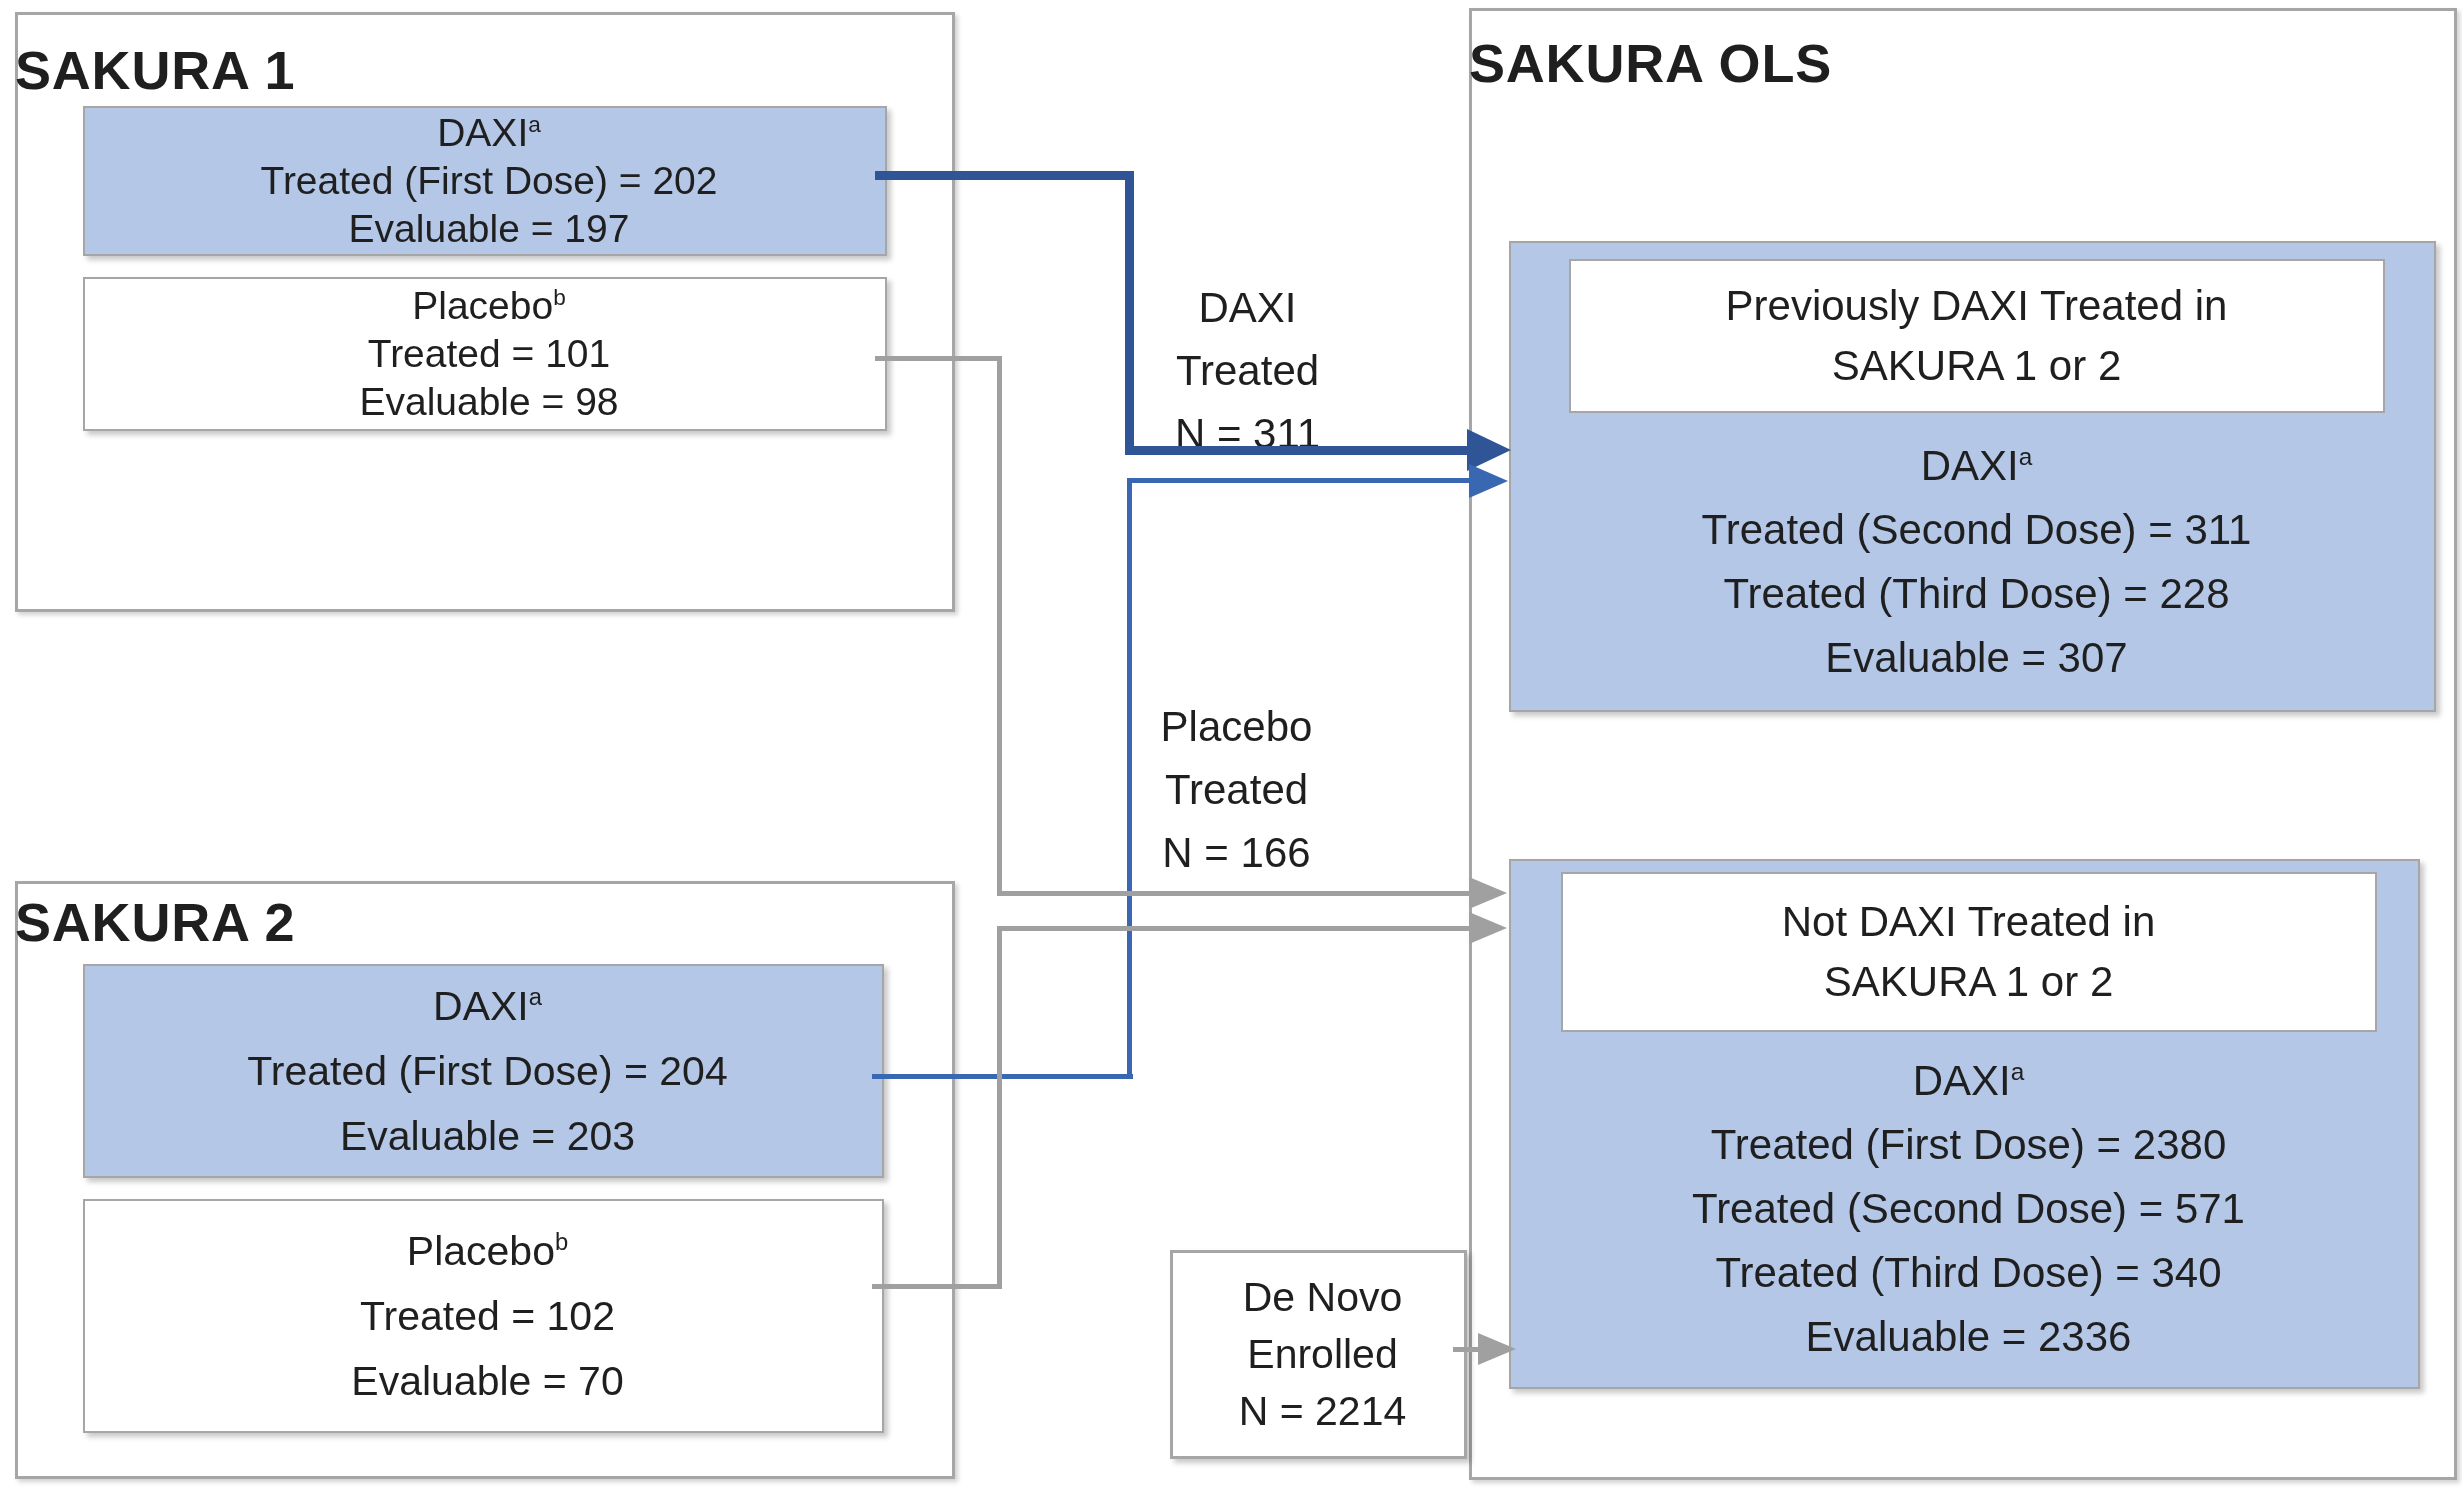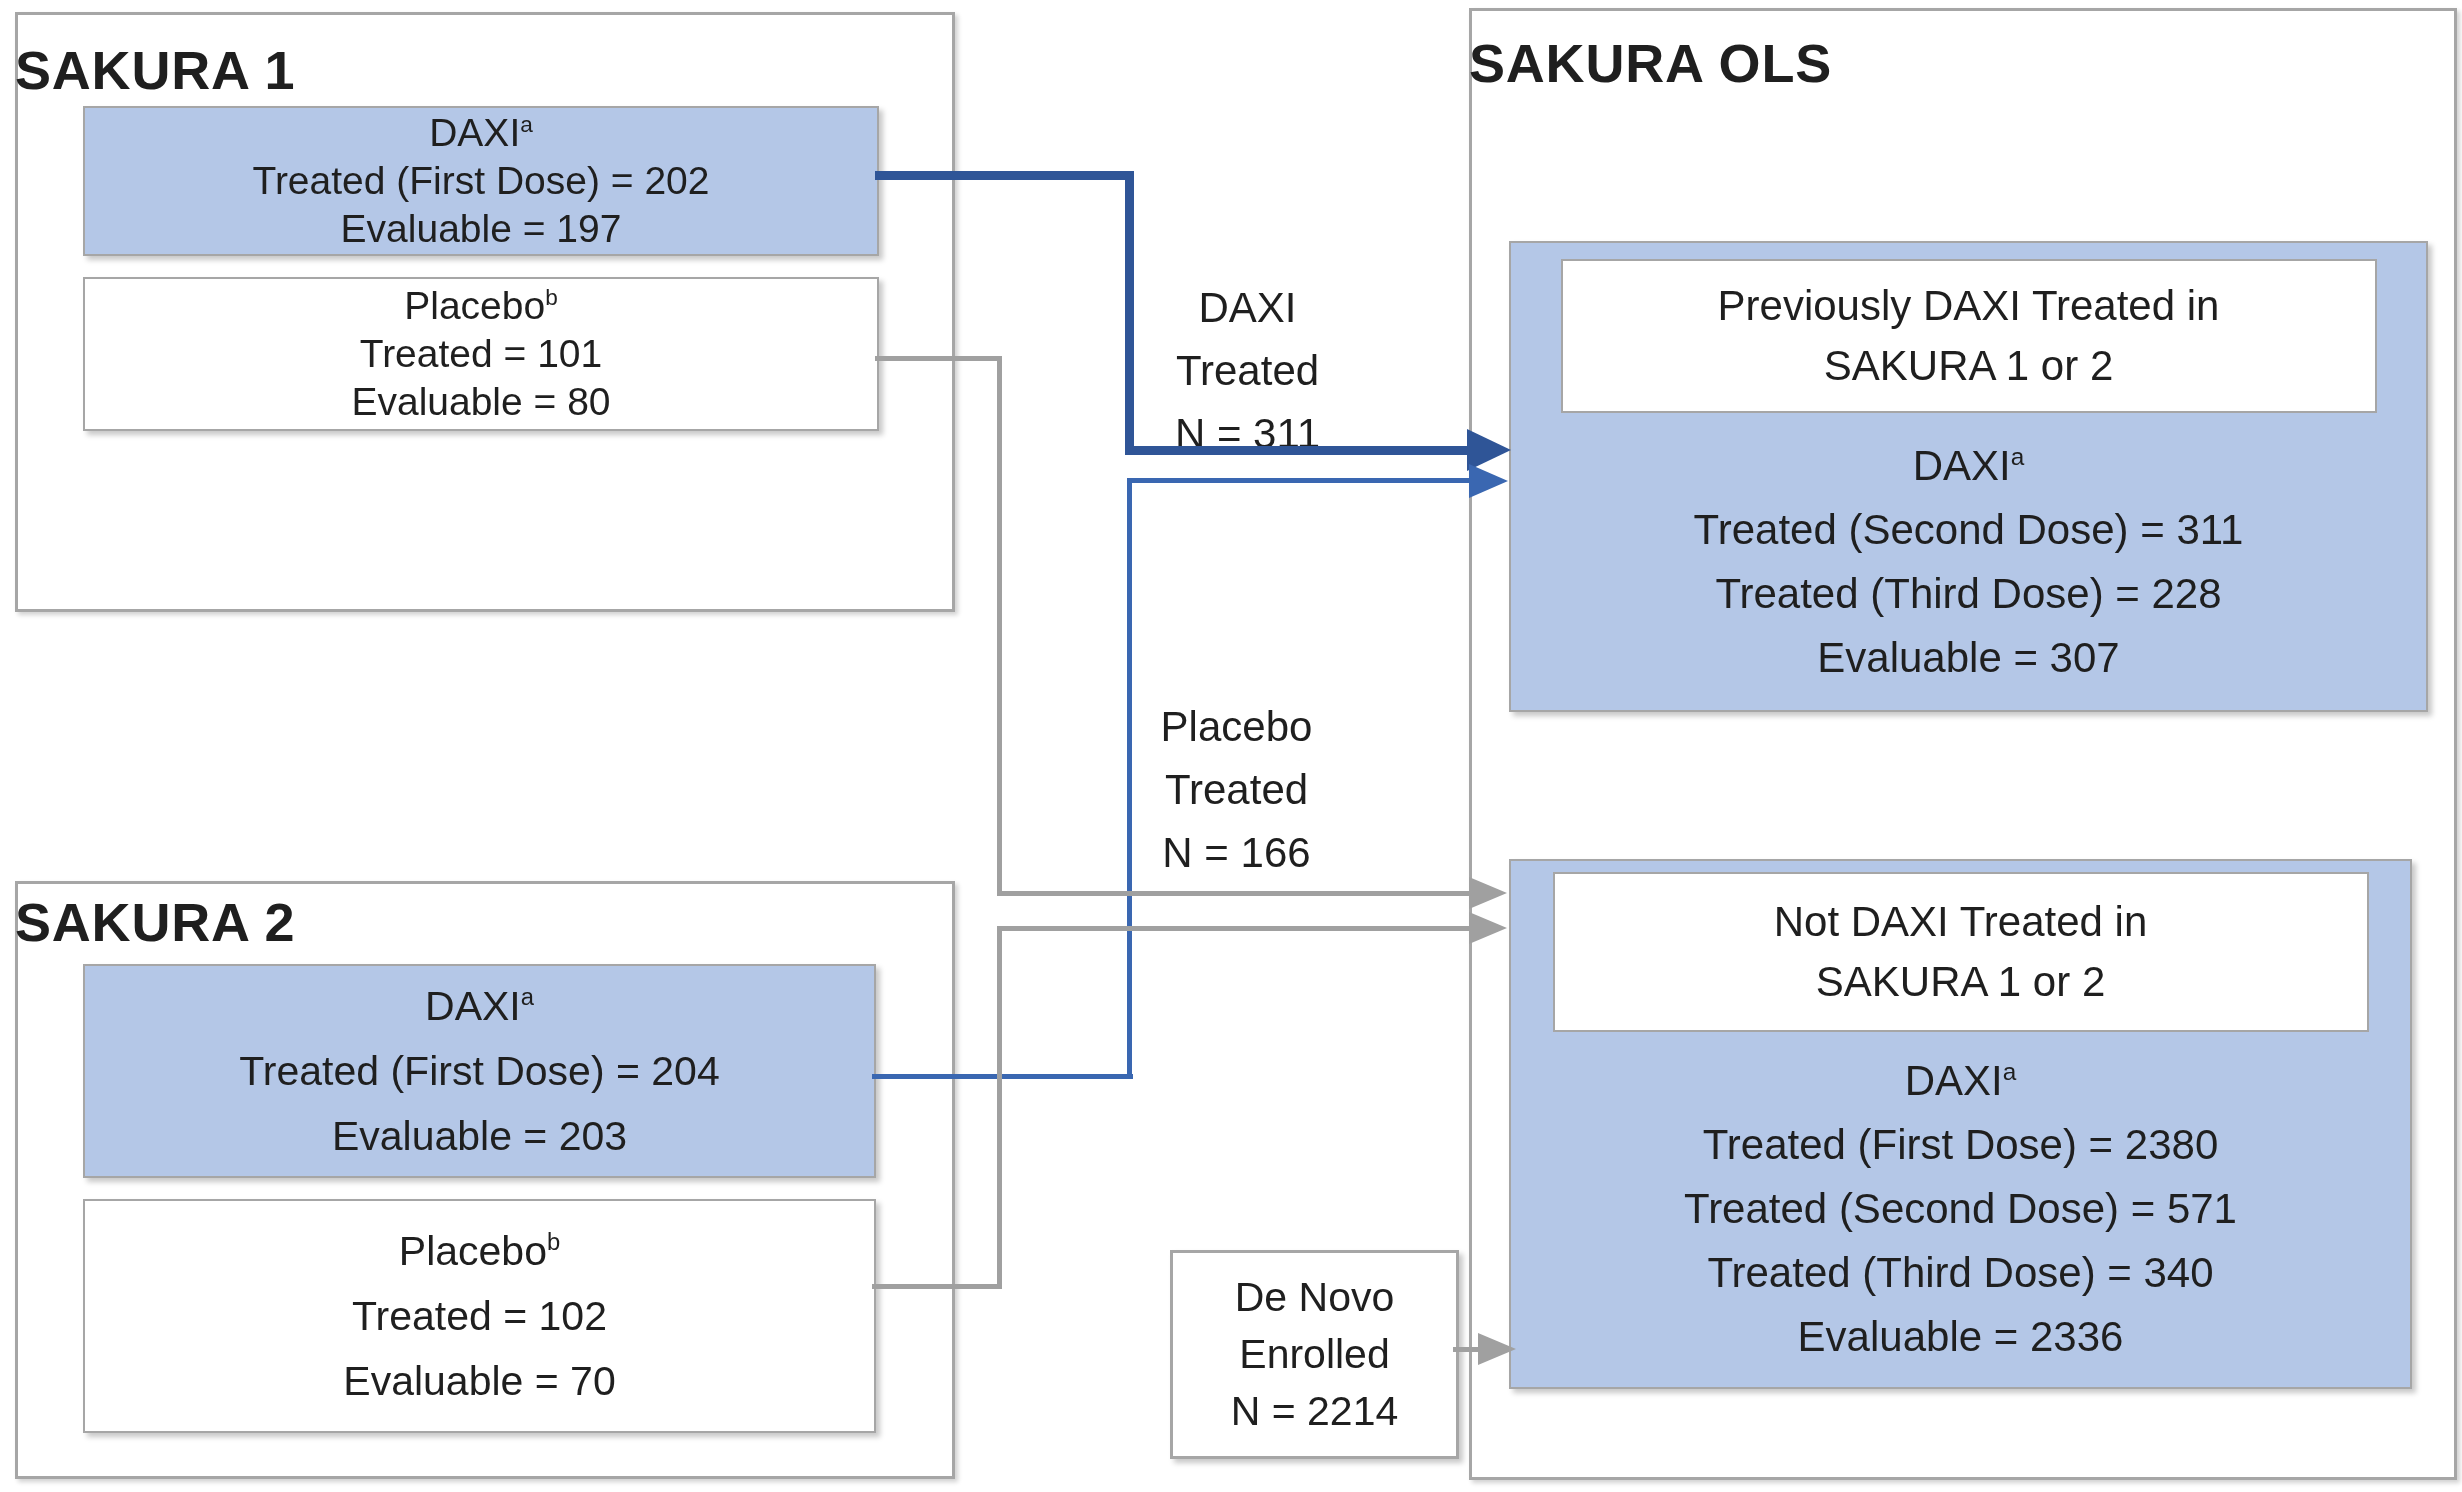--- a/index.html
+++ b/index.html
@@ -14,21 +14,21 @@
     position:absolute; border:3px solid #a6a6a6; background:#ffffff;
     box-shadow:3px 3px 4.5px rgba(0,0,0,0.18);
   }
   .title {
     position:absolute; text-align:left; font-weight:bold; font-size:54px;
     letter-spacing:0.8px; white-space:nowrap;
   }
   .box {
     position:absolute; border:2.3px solid #a6a6a6; background:#ffffff;
     display:flex; flex-direction:column; justify-content:center; align-items:center;
-    text-align:center; box-shadow:3.8px 3.8px 5.3px rgba(0,0,0,0.22);
+    text-align:center; box-shadow:3.8px 3.8px 5.3px rgba(0,0,0,0.22);padding-left:8px;
   }
   .box.blue { background:#b4c7e7; }
   .ln { font-size:41px; white-space:nowrap; }
   sup { font-size:58%; vertical-align:super; line-height:0; }
 
   .flowlabel {
     position:absolute; text-align:center; font-size:42px; line-height:63px;
     white-space:nowrap;
   }
 
@@ -121,21 +121,21 @@
 
   <div class="box blue b-s1-daxi">
     <div class="ln"><span>DAXI</span><sup>a</sup></div>
     <div class="ln">Treated (First Dose) = 202</div>
     <div class="ln">Evaluable = 197</div>
   </div>
 
   <div class="box b-s1-plac">
     <div class="ln"><span>Placebo</span><sup>b</sup></div>
     <div class="ln">Treated = 101</div>
-    <div class="ln">Evaluable = 80</div>
+    <div class="ln">Evaluable = 98</div>
   </div>
 
   <div class="container c2"></div>
   <div class="title c2-title">SAKURA 2</div>
 
   <div class="box blue b-s2-daxi">
     <div class="ln"><span>DAXI</span><sup>a</sup></div>
     <div class="ln">Treated (First Dose) = 204</div>
     <div class="ln">Evaluable = 203</div>
   </div>

